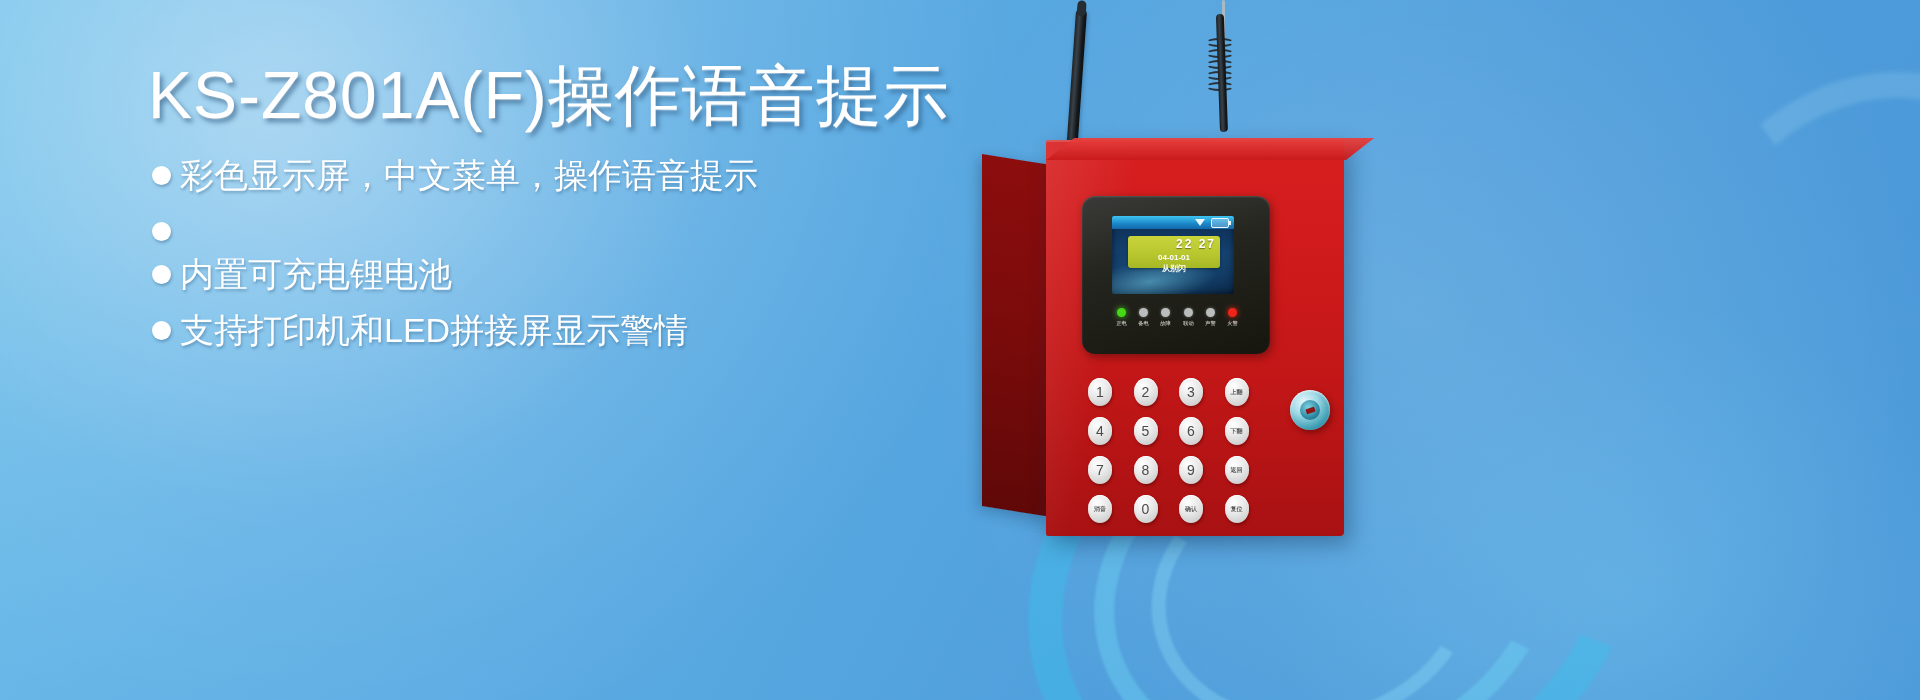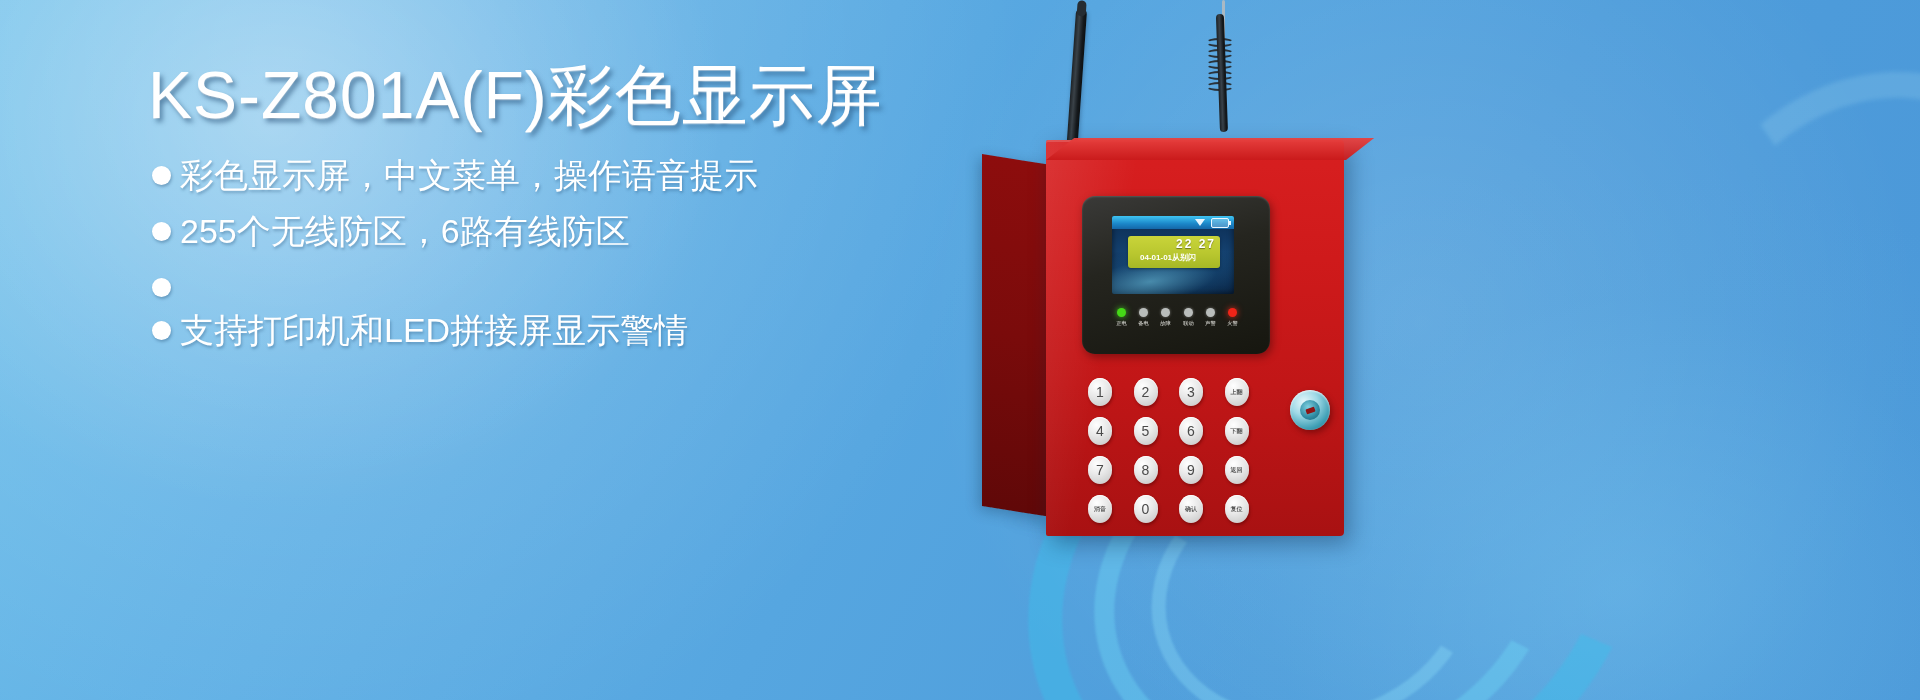--- a/index.html
+++ b/index.html
@@ -157,21 +157,21 @@
   }
   .lcd-panel{
     position:absolute;left:16px;top:20px;width:92px;height:32px;
     background:linear-gradient(180deg,#c9d43a 0%,#b9c72f 55%,#a6b825 100%);
     border-radius:3px;
     box-shadow:0 1px 3px rgba(0,0,0,0.35);
     text-align:center;
   }
   .lcd-time{font-size:12px;line-height:16px;color:#ffffff;font-weight:700;letter-spacing:2px;
     font-family:"Liberation Sans",sans-serif;text-shadow:0 1px 1px rgba(60,60,10,0.6);padding-left:44px;}
-  .lcd-row2{display:flex;padding:0 12px;font-size:8px;line-height:11px;color:#ffffff;font-weight:700;}
+  .lcd-row2{display:flex;justify-content:space-between;padding:0 0;font-size:8px;line-height:11px;color:#ffffff;font-weight:700;flex-direction:column;}
 
   
   .leds{position:absolute;left:30px;top:112px;width:130px;display:flex;justify-content:space-between;}
   .led-item{display:flex;flex-direction:column;align-items:center;width:18px;}
   .led-dot{width:9px;height:9px;border-radius:50%;background:#b9bdbb;box-shadow:0 0 3px rgba(255,255,255,0.4);}
   .led-dot.green{background:#45d817;box-shadow:0 0 6px rgba(80,230,40,0.85);}
   .led-dot.red{background:#f02418;box-shadow:0 0 6px rgba(250,50,30,0.85);}
   .led-label{margin-top:3px;font-size:5.5px;line-height:7px;color:#e7e7e2;white-space:nowrap;transform:scale(0.96);}
 
   
@@ -204,33 +204,33 @@
 
 <div class="banner">
   <div class="glow-tl"></div>
   <div class="glow-br"></div>
   <div class="swoosh s1"></div>
   <div class="swoosh s2"></div>
   <div class="swoosh s3"></div>
   <div class="swoosh s4"></div>
 
   <div class="text-col">
-    <div class="title">KS-Z801A(F)彩色显示屏</div>
+    <div class="title">KS-Z801A(F)操作语音提示</div>
     <div class="features">
 
       <div class="feature">
         <span class="bullet"></span>
         <span class="feature-text">彩色显示屏，中文菜单，操作语音提示</span>
       </div>
       <div class="feature">
         <span class="bullet"></span>
-        <span class="feature-text">255个无线防区，6路有线防区</span>
       </div>
       <div class="feature">
         <span class="bullet"></span>
+        <span class="feature-text">内置可充电锂电池</span>
       </div>
       <div class="feature">
         <span class="bullet"></span>
         <span class="feature-text">支持打印机和LED拼接屏显示警情</span>
       </div>
 
     </div>
   </div>
 
   <div class="device">

